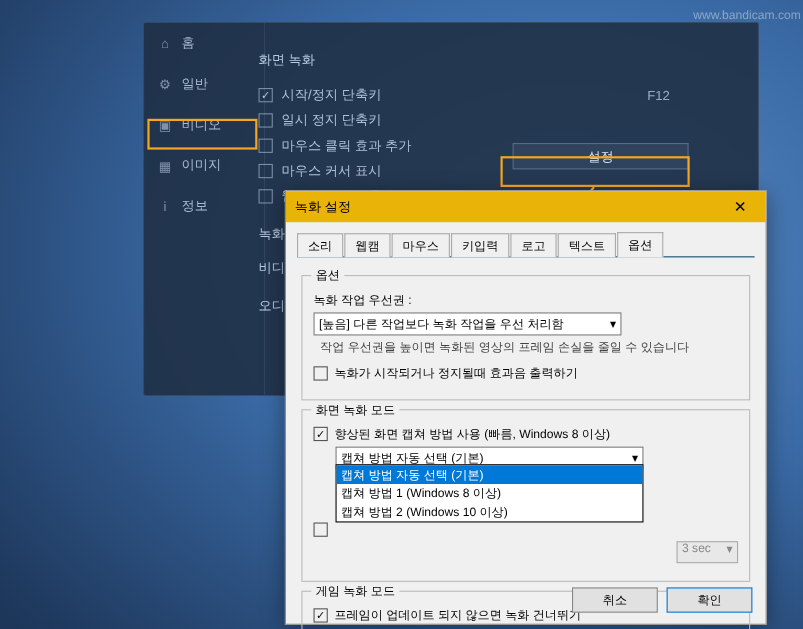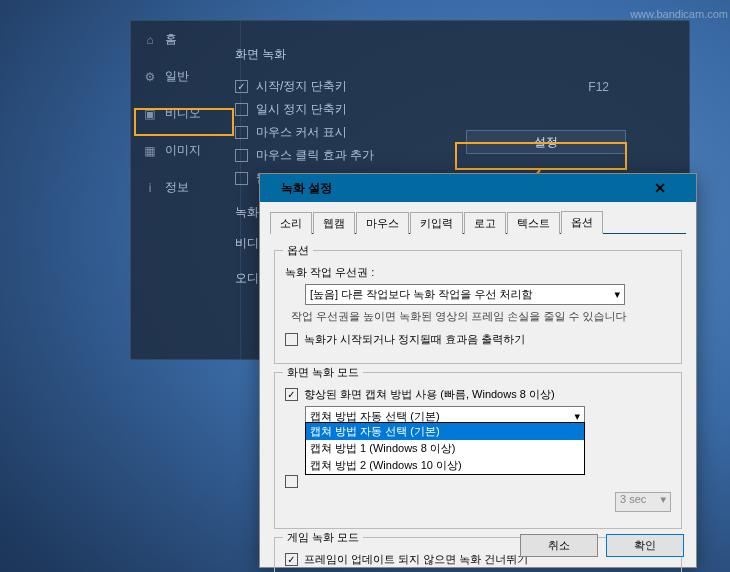--- a/index.html
+++ b/index.html
@@ -83,22 +83,22 @@
 .dialog {
   position: absolute;
   left: 259px; top: 173px;
   width: 438px; height: 395px;
   background: #f0f0f0;
   border: 1px solid #8a8a8a;
   box-shadow: 0 4px 20px rgba(0,0,0,0.4);
 }
 .dialog-title {
   display: flex; align-items: center; justify-content: space-between;
-  height: 28px; padding: 0 21px;
-  font-size: 12px; background: #0369a1; font-weight: bold;
+  height: 28px; padding: 0 8px;
+  font-size: 12px; background: #eab308;
 }
 .dialog-close {
   width: 30px; height: 20px;
   display: flex; align-items: center; justify-content: center;
   font-size: 14px; cursor: pointer;
 }
 .tabs {
   display: flex; align-items: flex-end;
   margin: 8px 10px 0 10px;
   border-bottom: 1px solid #0c4a6e;
@@ -201,25 +201,25 @@
       <span class="chk">✓</span>
       <span>시작/정지 단축키</span>
       <span style="margin-left:auto;margin-right:60px;color:rgba(200,220,240,0.7)">F12</span>
     </div>
     <div class="check-row">
       <span class="chk"></span>
       <span>일시 정지 단축키</span>
     </div>
     <div class="check-row">
       <span class="chk"></span>
+      <span>마우스 클릭 효과 추가</span>
+    </div>
+    <div class="check-row">
+      <span class="chk"></span>
       <span>마우스 커서 표시</span>
-    </div>
-    <div class="check-row">
-      <span class="chk"></span>
-      <span>마우스 클릭 효과 추가</span>
     </div>
     <div class="check-row">
       <span class="chk"></span>
       <span>웹캠 오버레이 추가</span>
     </div>
 
     <div class="section-label">녹화</div>
     <div class="section-label">비디</div>
     <div class="section-label" style="margin-top:18px">오디</div>
   </div>
@@ -258,21 +258,21 @@
     <div class="tab"><span>키입력</span></div>
     <div class="tab"><span>로고</span></div>
     <div class="tab"><span>텍스트</span></div>
     <div class="tab active"><span>옵션</span></div>
   </div>
 
   <div class="dialog-body">
     <div class="group">
       <div class="group-label">옵션</div>
       <div class="dlg-row">녹화 작업 우선권 :</div>
-      <div class="dlg-select" style="margin:2px 0 0 20px;width:320px">
+      <div class="dlg-select" style="margin:2px 0 0 0;width:280px">
         <span>[높음] 다른 작업보다 녹화 작업을 우선 처리함</span>
         <span>▾</span>
       </div>
       <div class="dlg-note">작업 우선권을 높이면 녹화된 영상의 프레임 손실을 줄일 수 있습니다</div>
       <div class="dlg-row" style="margin-top:8px">
         <span class="dlg-chk"></span>
         <span>녹화가 시작되거나 정지될때 효과음 출력하기</span>
       </div>
     </div>
 

